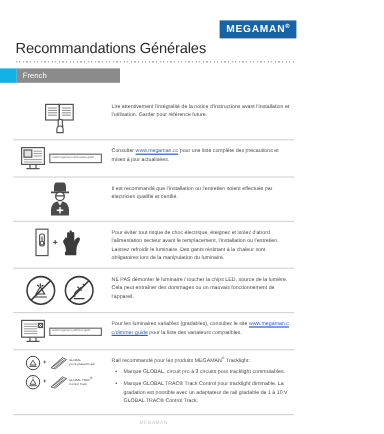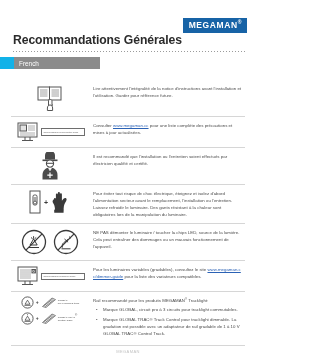--- a/index.html
+++ b/index.html
@@ -18,21 +18,21 @@
   .logo{
     background:#1763a6;color:#ffffff;
     font-size:8.5px;font-weight:bold;letter-spacing:.6px;
     padding:3px 5px 3px 6px;line-height:1;
     display:inline-block;position:relative;
   }
   .logo sup{font-size:5px;vertical-align:super;line-height:0;}
 
   .title{
     position:absolute;top:33px;left:13px;
-    font-size:12.2px;font-weight:bold;color:#2b2b2b;
+    font-size:12.2px;font-weight:normal;color:#2b2b2b;
     letter-spacing:-.1px;white-space:nowrap;
   }
   .dotted{
     position:absolute;top:51px;left:13px;width:232px;height:1px;
     background-image:repeating-linear-gradient(to right,#9b9b9b 0 1px,transparent 1px 3px);
   }
 
   .langbar{position:absolute;top:57px;left:0px;display:flex;align-items:stretch;height:12px;}
   .langbar .accent{width:14px;background:#12b2e8;}
   .langbar .label{

